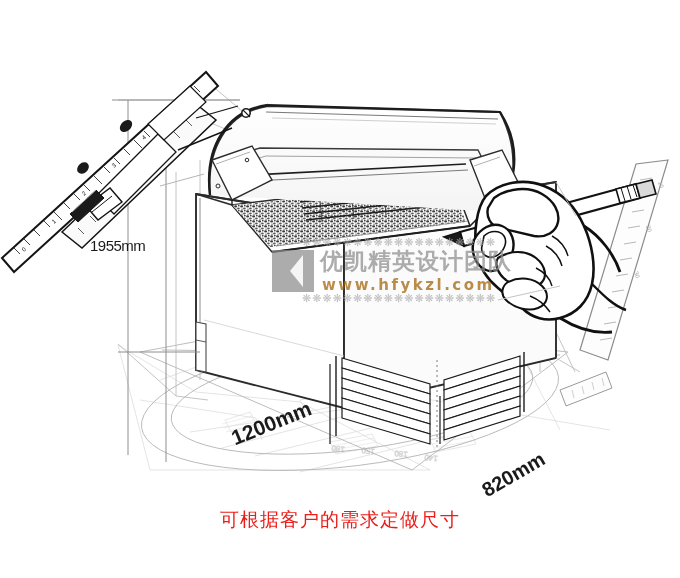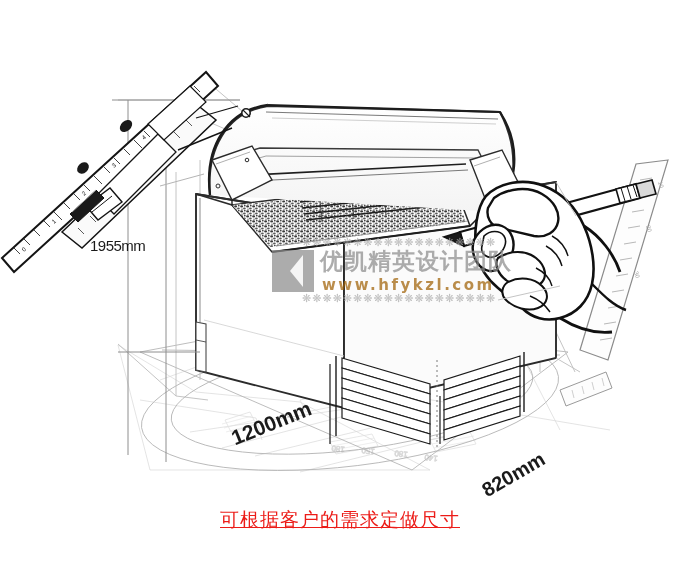--- a/index.html
+++ b/index.html
@@ -56,21 +56,20 @@
   #caption {
     position: absolute;
     left: 0;
     top: 507px;
     width: 680px;
     text-align: center;
     color: #ec1c18;
     font-size: 19px;
     font-family: "DejaVu Sans", sans-serif;
     letter-spacing: 1px;
-    text-decoration: underline;
   }
   
   #watermark {
     position: absolute;
     left: 272px;
     top: 236px;
     width: 240px;
     height: 68px;
     opacity: 0.72;
     pointer-events: none;

